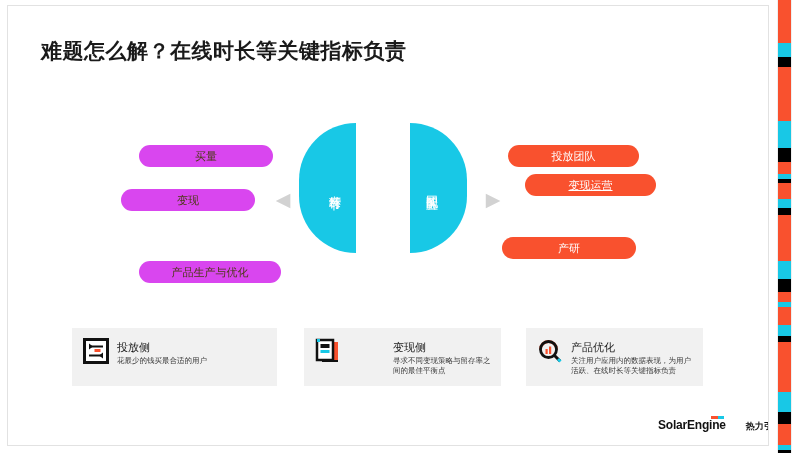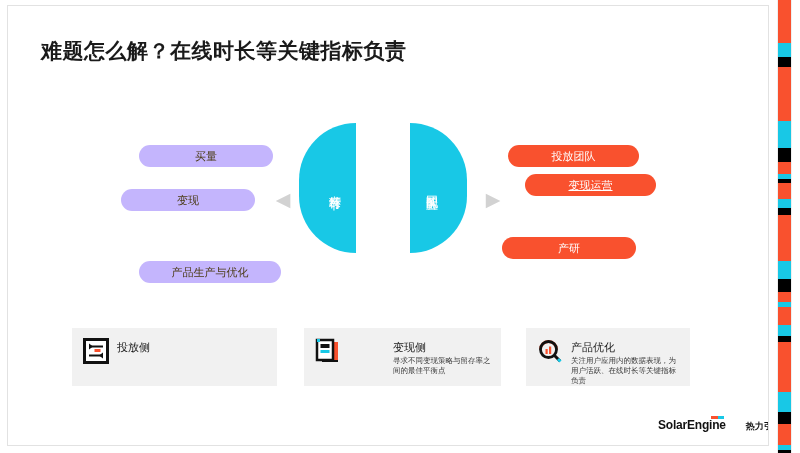--- a/index.html
+++ b/index.html
@@ -76,21 +76,21 @@
   .pill {
     position: absolute;
     height: 22px;
     line-height: 22px;
     border-radius: 11px;
     text-align: center;
     font-size: 11px;
     white-space: nowrap;
   }
   .pill-yellow {
-    background: #c4b5fd;
+    background: #d946ef;
     color: #4a3a14;
   }
   .pill-red {
     background: #f9512e;
     color: #ffffff;
   }
   #pill-y-0 { left: 131px; top: 139px; width: 134px; }
   #pill-y-1 { left: 113px; top: 183px; width: 134px; }
   #pill-y-2 { left: 131px; top: 230px; width: 142px; margin-top: 25px; }
   #pill-r-0 { left: 500px; top: 139px; width: 131px; }
@@ -116,21 +116,21 @@
     top: 322px;
     height: 58px;
     background: #f1f1f1;
     box-sizing: border-box;
     padding: 9px 10px 0 11px;
     display: flex;
     align-items: flex-start;
   }
   #card-0 { left: 64px; width: 205px; }
   #card-1 { left: 296px; width: 197px; gap: 44px; }
-  #card-2 { left: 518px; width: 164px; }
+  #card-2 { left: 518px; width: 177px; }
 
   .card-icon {
     width: 26px;
     height: 26px;
     flex: 0 0 26px;
     margin-top: 1px;
     margin-right: 8px;
   }
   .card-text { flex: 1 1 auto; min-width: 0; }
   .card-title {
@@ -224,20 +224,21 @@
         <rect x="1.5" y="1.5" width="23" height="23" fill="#ffffff" stroke="#111111" stroke-width="3"></rect>
         <line x1="6" y1="8.5" x2="20" y2="8.5" stroke="#111111" stroke-width="2"></line>
         <line x1="6" y1="17.5" x2="20" y2="17.5" stroke="#111111" stroke-width="2"></line>
         <polygon points="6,5.5 10,8.5 6,11.5" fill="#111111"></polygon>
         <polygon points="20,14.5 16,17.5 20,20.5" fill="#111111"></polygon>
         <rect x="11.5" y="11" width="6" height="3" fill="#f9512e"></rect>
       </svg>
     </span>
     <span class="card-text">
       <span class="card-title">投放侧</span>
+      <span class="card-desc" style="display:block">花最少的钱买最合适的用户</span>
     </span>
   </div>
 
   <div class="card" id="card-1">
     <span class="card-icon">
       <svg viewBox="0 0 26 26" width="26" height="26">
         <rect x="7" y="6" width="16" height="18" fill="#111111"></rect>
         <rect x="19" y="4" width="4" height="18" fill="#f9512e"></rect>
         <rect x="2" y="2" width="16" height="20" fill="#ffffff" stroke="#111111" stroke-width="2.5"></rect>
         <rect x="5.5" y="6" width="9" height="4" fill="#111111"></rect>

